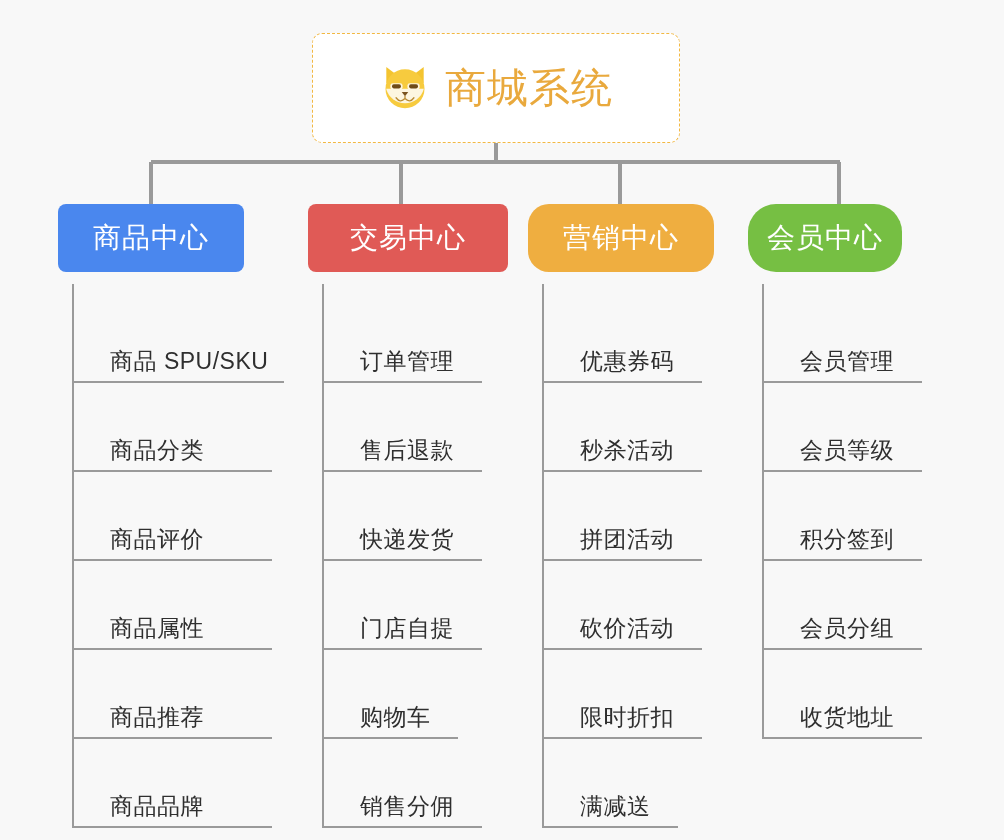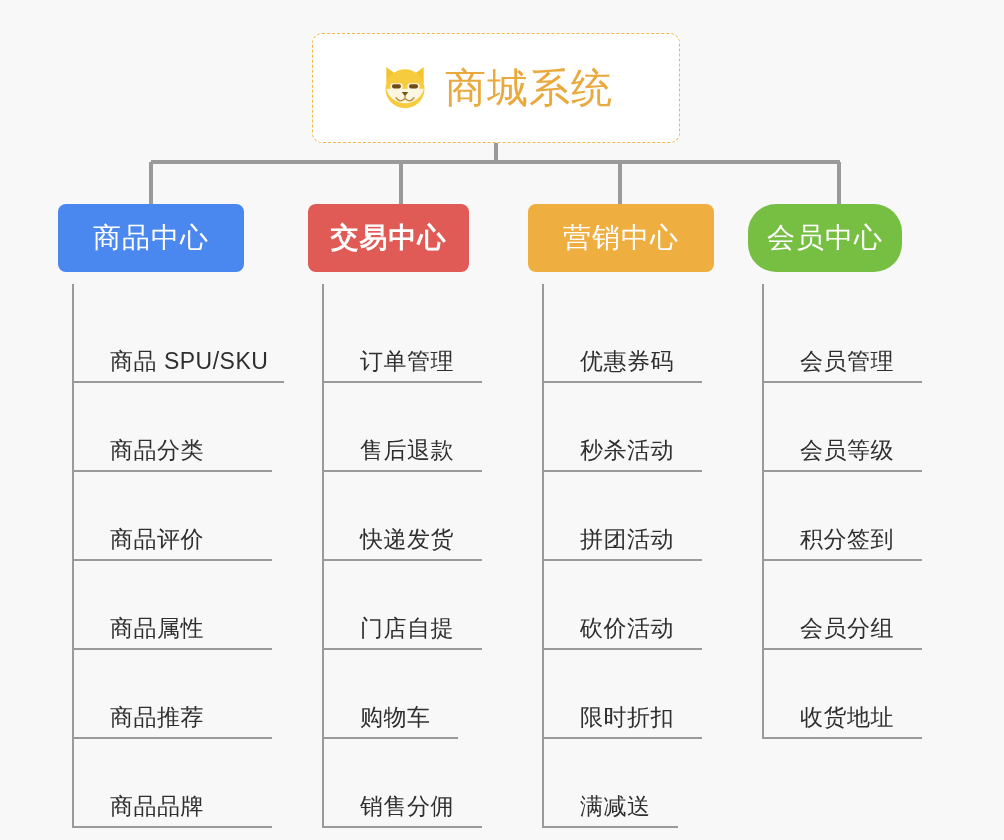--- a/index.html
+++ b/index.html
@@ -77,22 +77,22 @@
     border-radius: 8px;
     display: flex;
     align-items: center;
     justify-content: center;
     color: #ffffff;
     font-size: 28px;
     letter-spacing: 1px;
     white-space: nowrap;
   }
   .col-0 .cat-box { width: 186px; }
-  .col-1 .cat-box { width: 161px; font-weight: bold; }
-  .col-2 .cat-box { width: 186px; }
+  .col-1 .cat-box { width: 200px; }
+  .col-2 .cat-box { width: 186px; border-radius: 21px; }
   .col-3 .cat-box { width: 154px; border-radius: 28px; }
 
   
   .leaf-list {
     position: relative;
     margin-top: 12px;
     padding-top: 10px;
     margin-left: 14px;
     border-left: 2.5px solid #9a9a9a;
     width: 206px;

